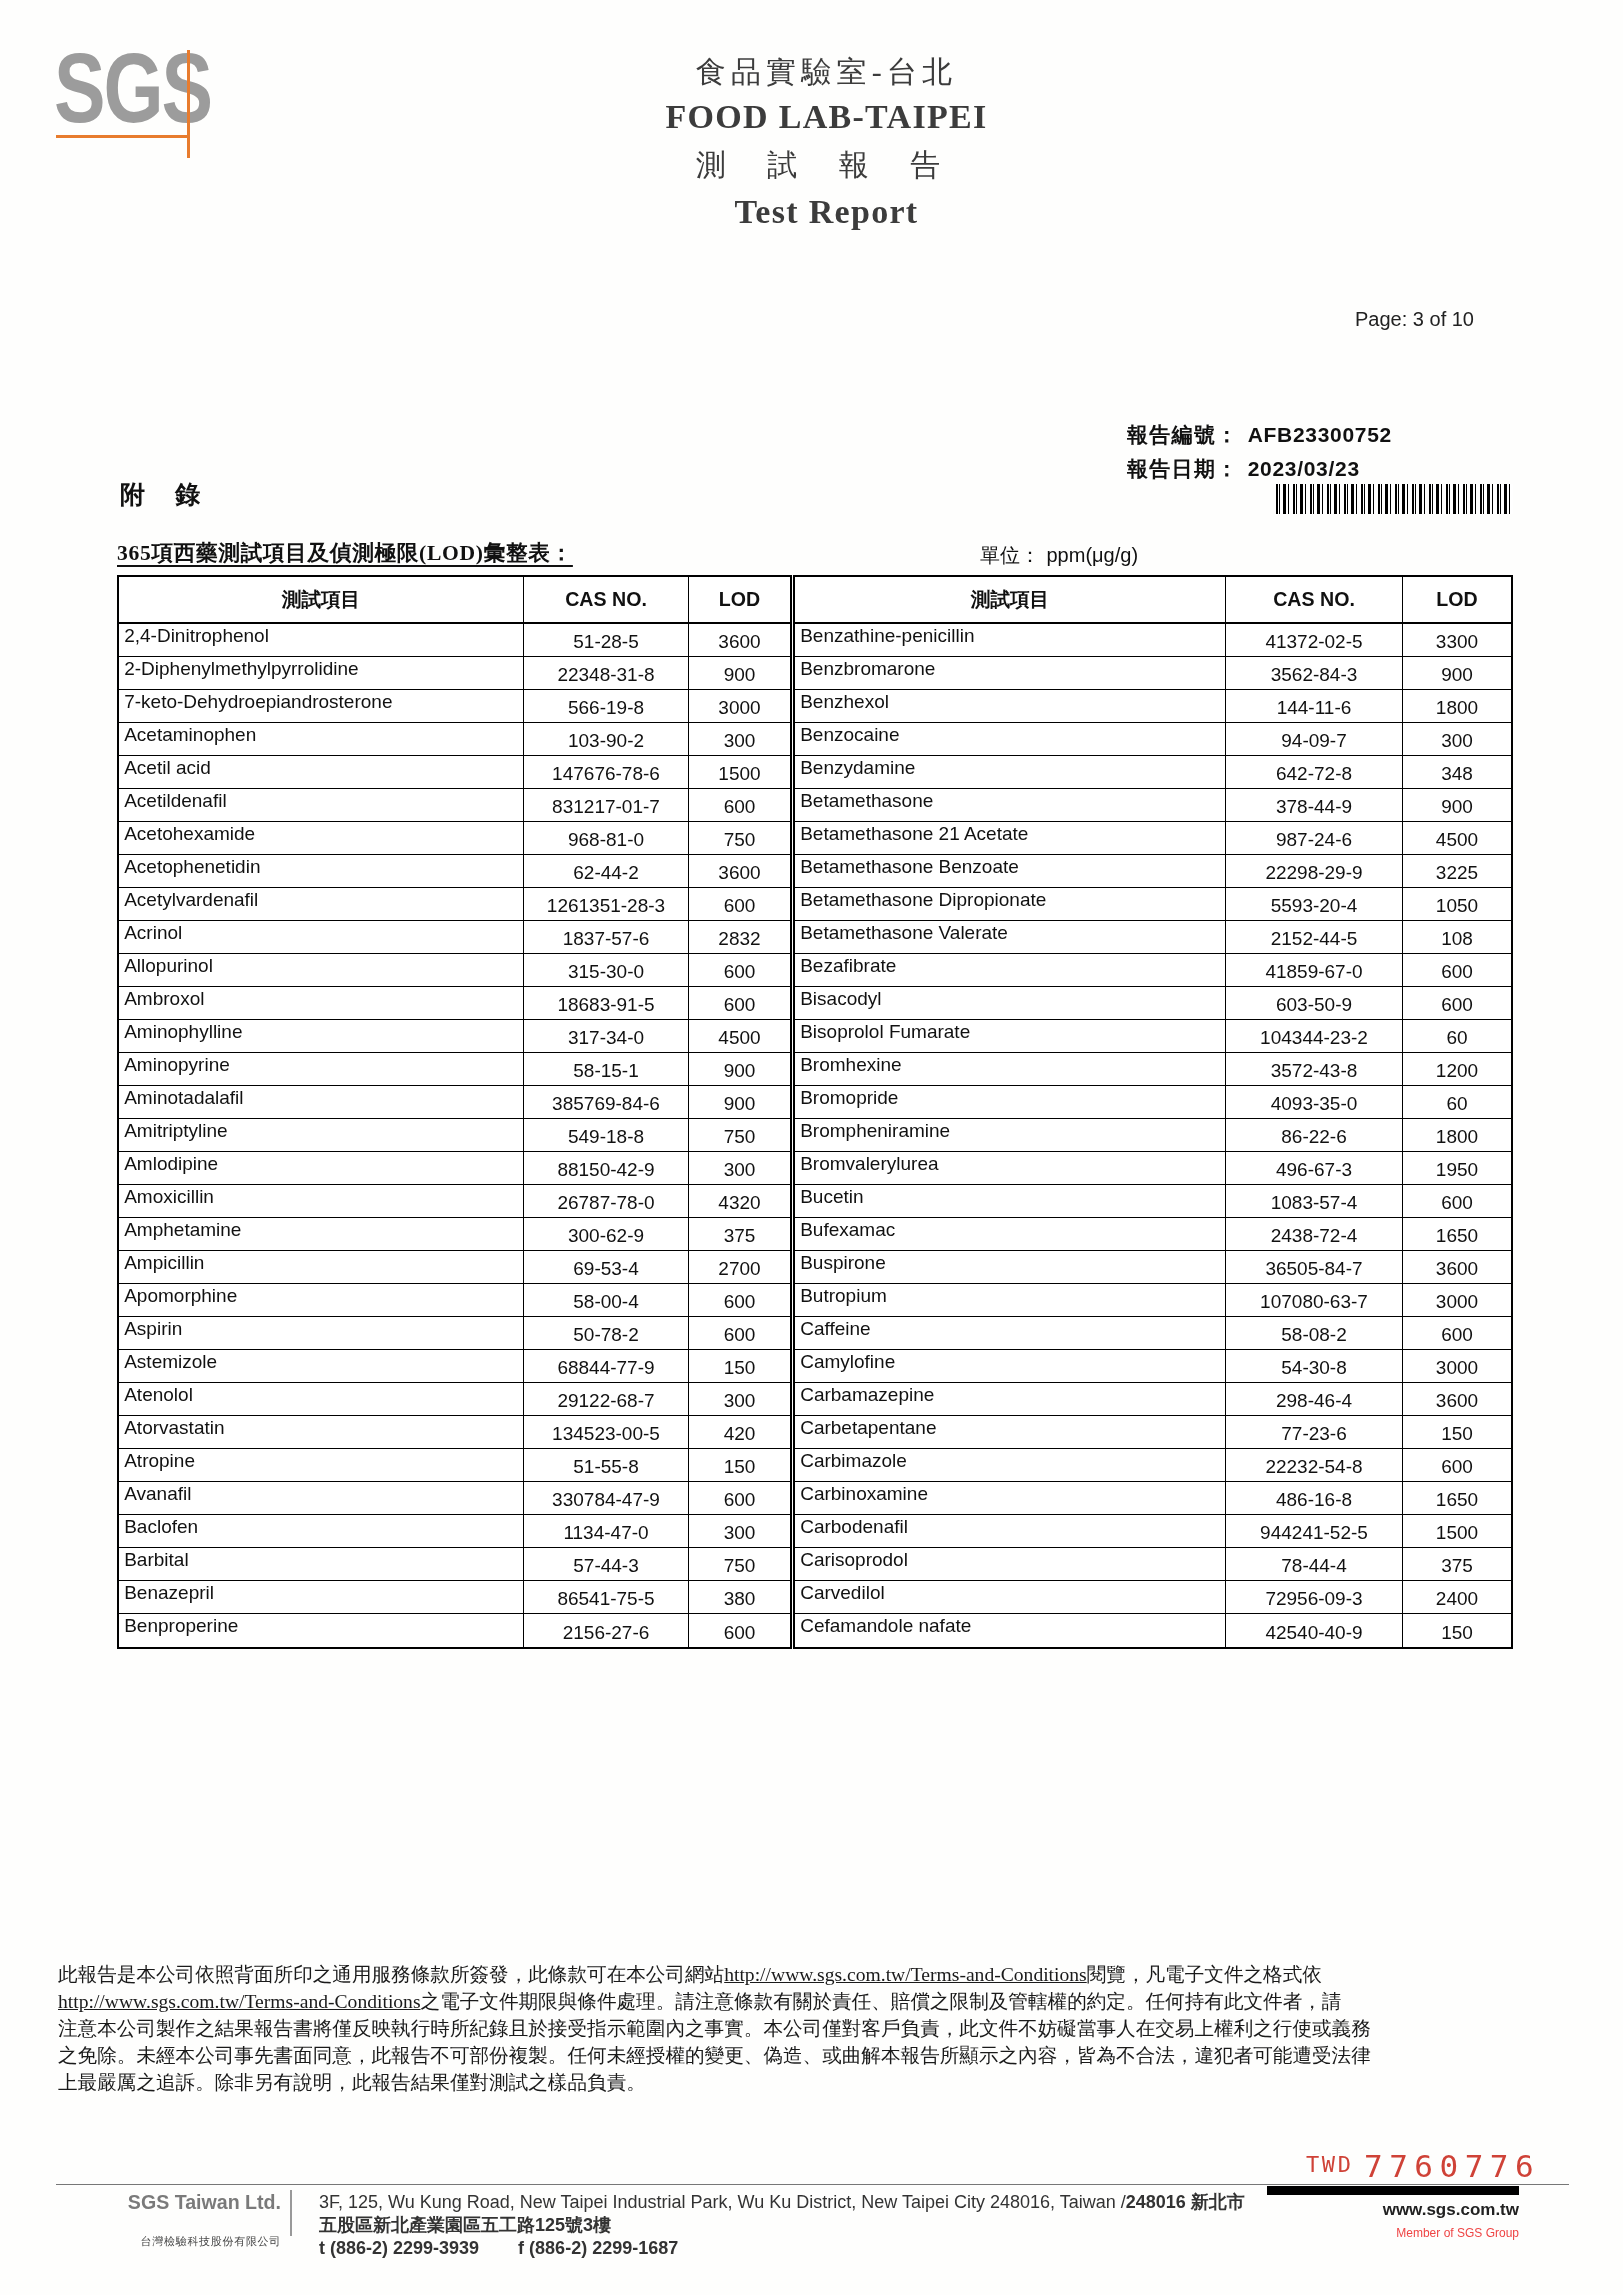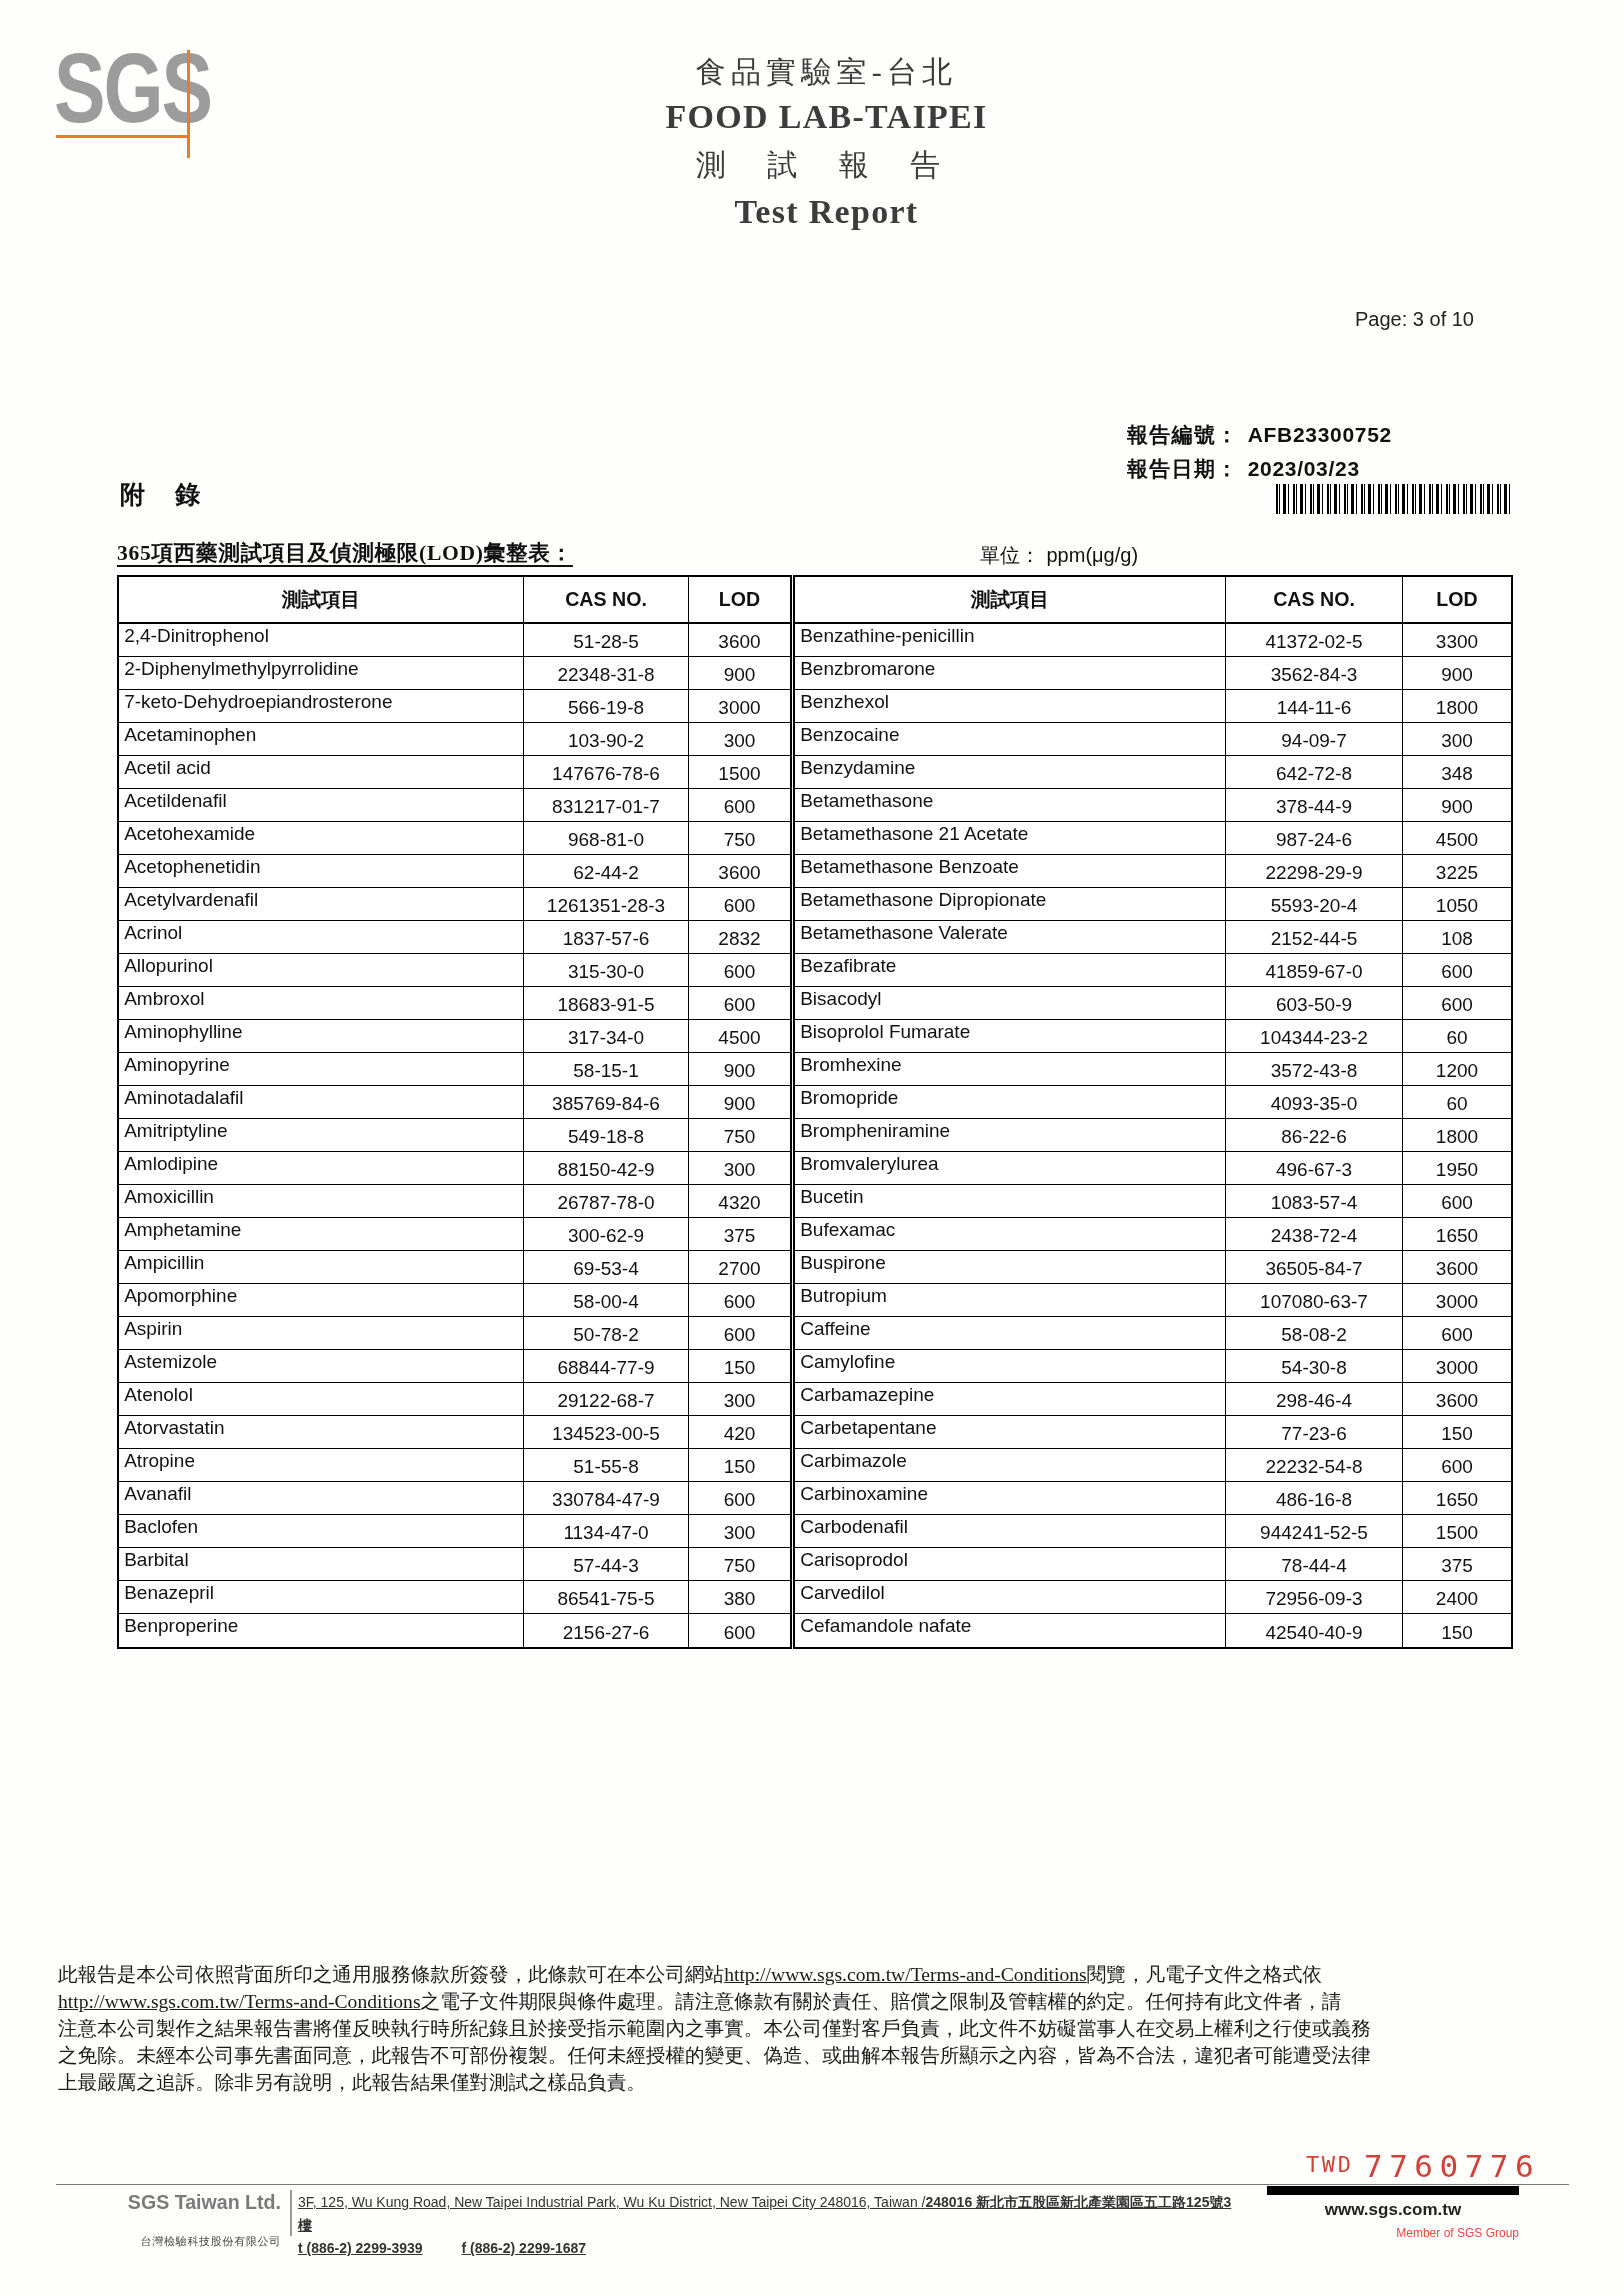--- a/index.html
+++ b/index.html
@@ -65,27 +65,27 @@
   .disclaimer { position:absolute; left:58px; top:1961px; width:1513px; font-size:19.6px; line-height:27px;
     font-family:"Liberation Serif", serif; color:#1a1a1a; }
   .stamp { position:absolute; left:1306px; top:2148px; color:#cf4237; font-family:"DejaVu Sans Mono", monospace; }
   .stamp .sp { font-size:22px; letter-spacing:2.6px; vertical-align:5.2px; }
   .stamp .sn { font-size:31px; letter-spacing:6.5px; margin-left:10.5px; }
   .foot-rule { position:absolute; left:56px; top:2184px; width:1513px; height:1.3px; background:#777; }
   .company-block { position:absolute; left:98px; top:2191px; width:183px; text-align:right; }
   .company-en { font-size:19.6px; font-weight:bold; color:#7a7a7a; }
   .company-zh { font-size:11px; color:#444; margin-top:20px; letter-spacing:0.7px; }
   .foot-vline { position:absolute; left:290px; top:2190px; width:2px; height:46px; background:#999; }
-  .addr-block { position:absolute; left:298px; top:2191px; width:936px; font-size:14px; color:#333; line-height:23px;text-decoration:underline; }
+  .addr-block { position:absolute; left:319px; top:2191px; width:936px; font-size:18px; color:#333; line-height:23px; }
   .addr-zh { font-weight:bold; }
   .contact-row { display:flex; gap:39px; }
   .contact-row span { font-weight:bold; color:#333; }
   .foot-right { position:absolute; left:1267px; top:2186px; width:252px; text-align:center; }
   .foot-bar { width:100%; height:9.2px; background:#000; }
-  .foot-site { font-size:17px; color:#222; margin-top:5.2px; font-weight:bold; }
+  .foot-site { font-size:17px; color:#222; margin-top:5.2px; font-weight:bold;text-align:right; }
   .foot-member { font-size:12px; color:#ef4444; margin-top:5.2px; text-align:right; }
 </style>
 </head>
 <body>
 
 <div class="page">
 
   <div class="logo-text">SGS</div>
   <div class="logo-hline"></div>
   <div class="logo-vline"></div>

